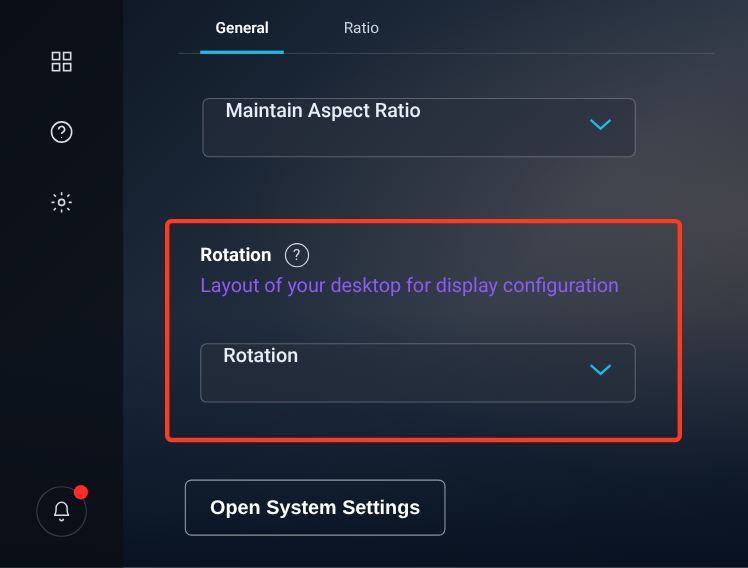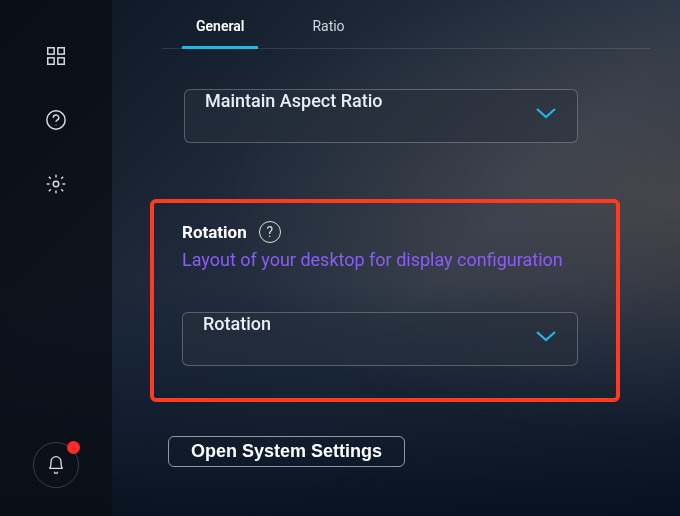--- a/index.html
+++ b/index.html
@@ -124,21 +124,21 @@
   .section-desc {
     margin-top:6px;
     font-size:18px; color:#8b5cf6;
   }
   .highlight-box .dropdown { margin-top:42px; margin-left:0; width:396px; }
 
   .sys-btn {
     margin-top:34px;
     margin-left:6px;
     display:inline-block;
-    padding:4px 22px;
+    padding:14px 22px;
     border:1.5px solid rgba(255,255,255,0.55);
     border-radius:6px;
     font-size:18px; font-weight:700;
     color:#fff;
     cursor:pointer;
     background:transparent;
   }
 </style>
 </head>
 <body>

